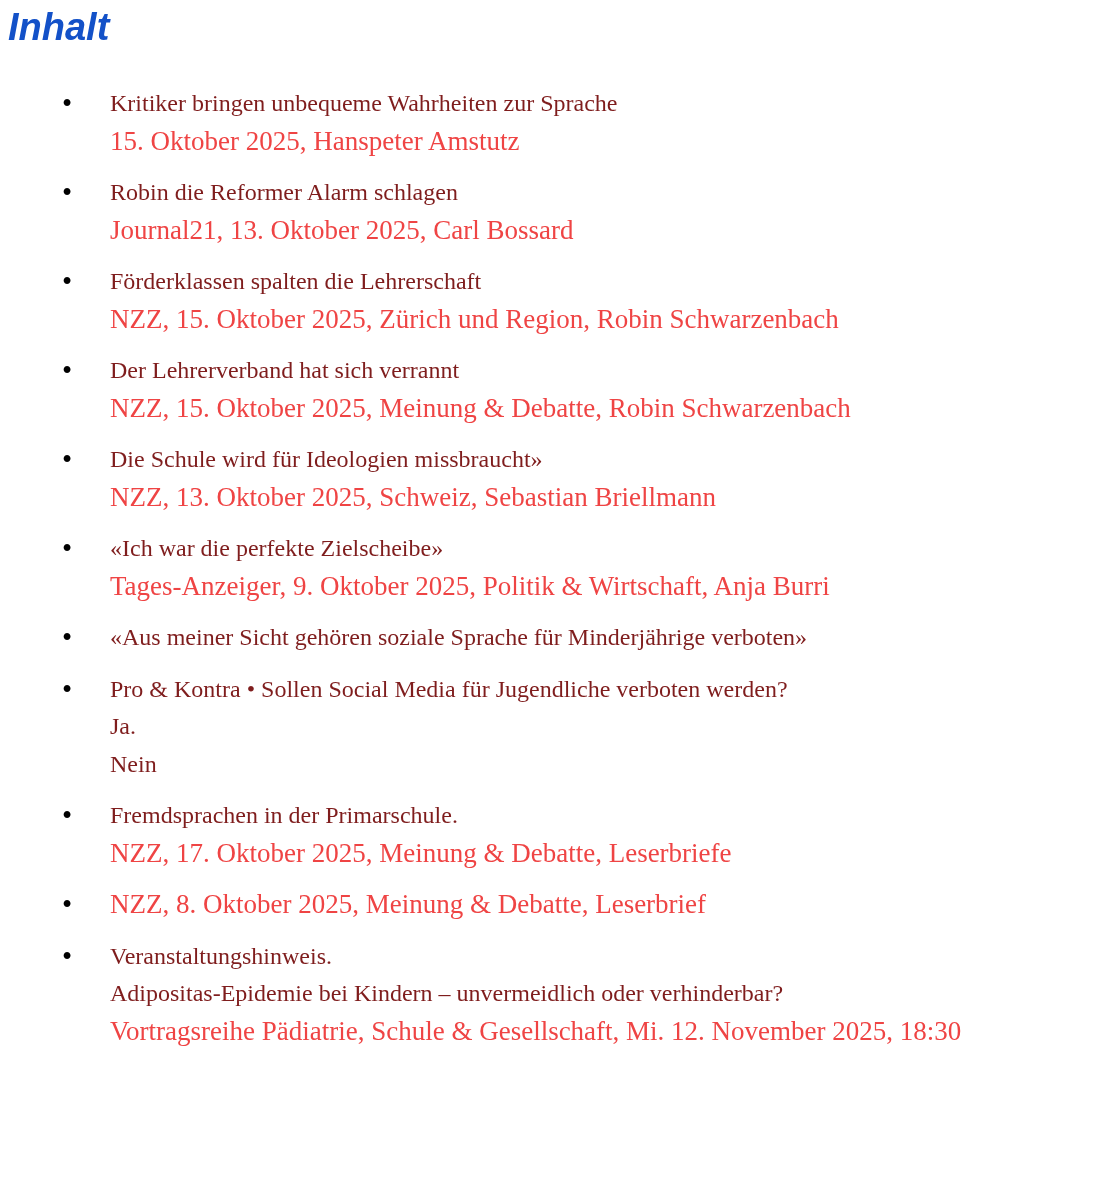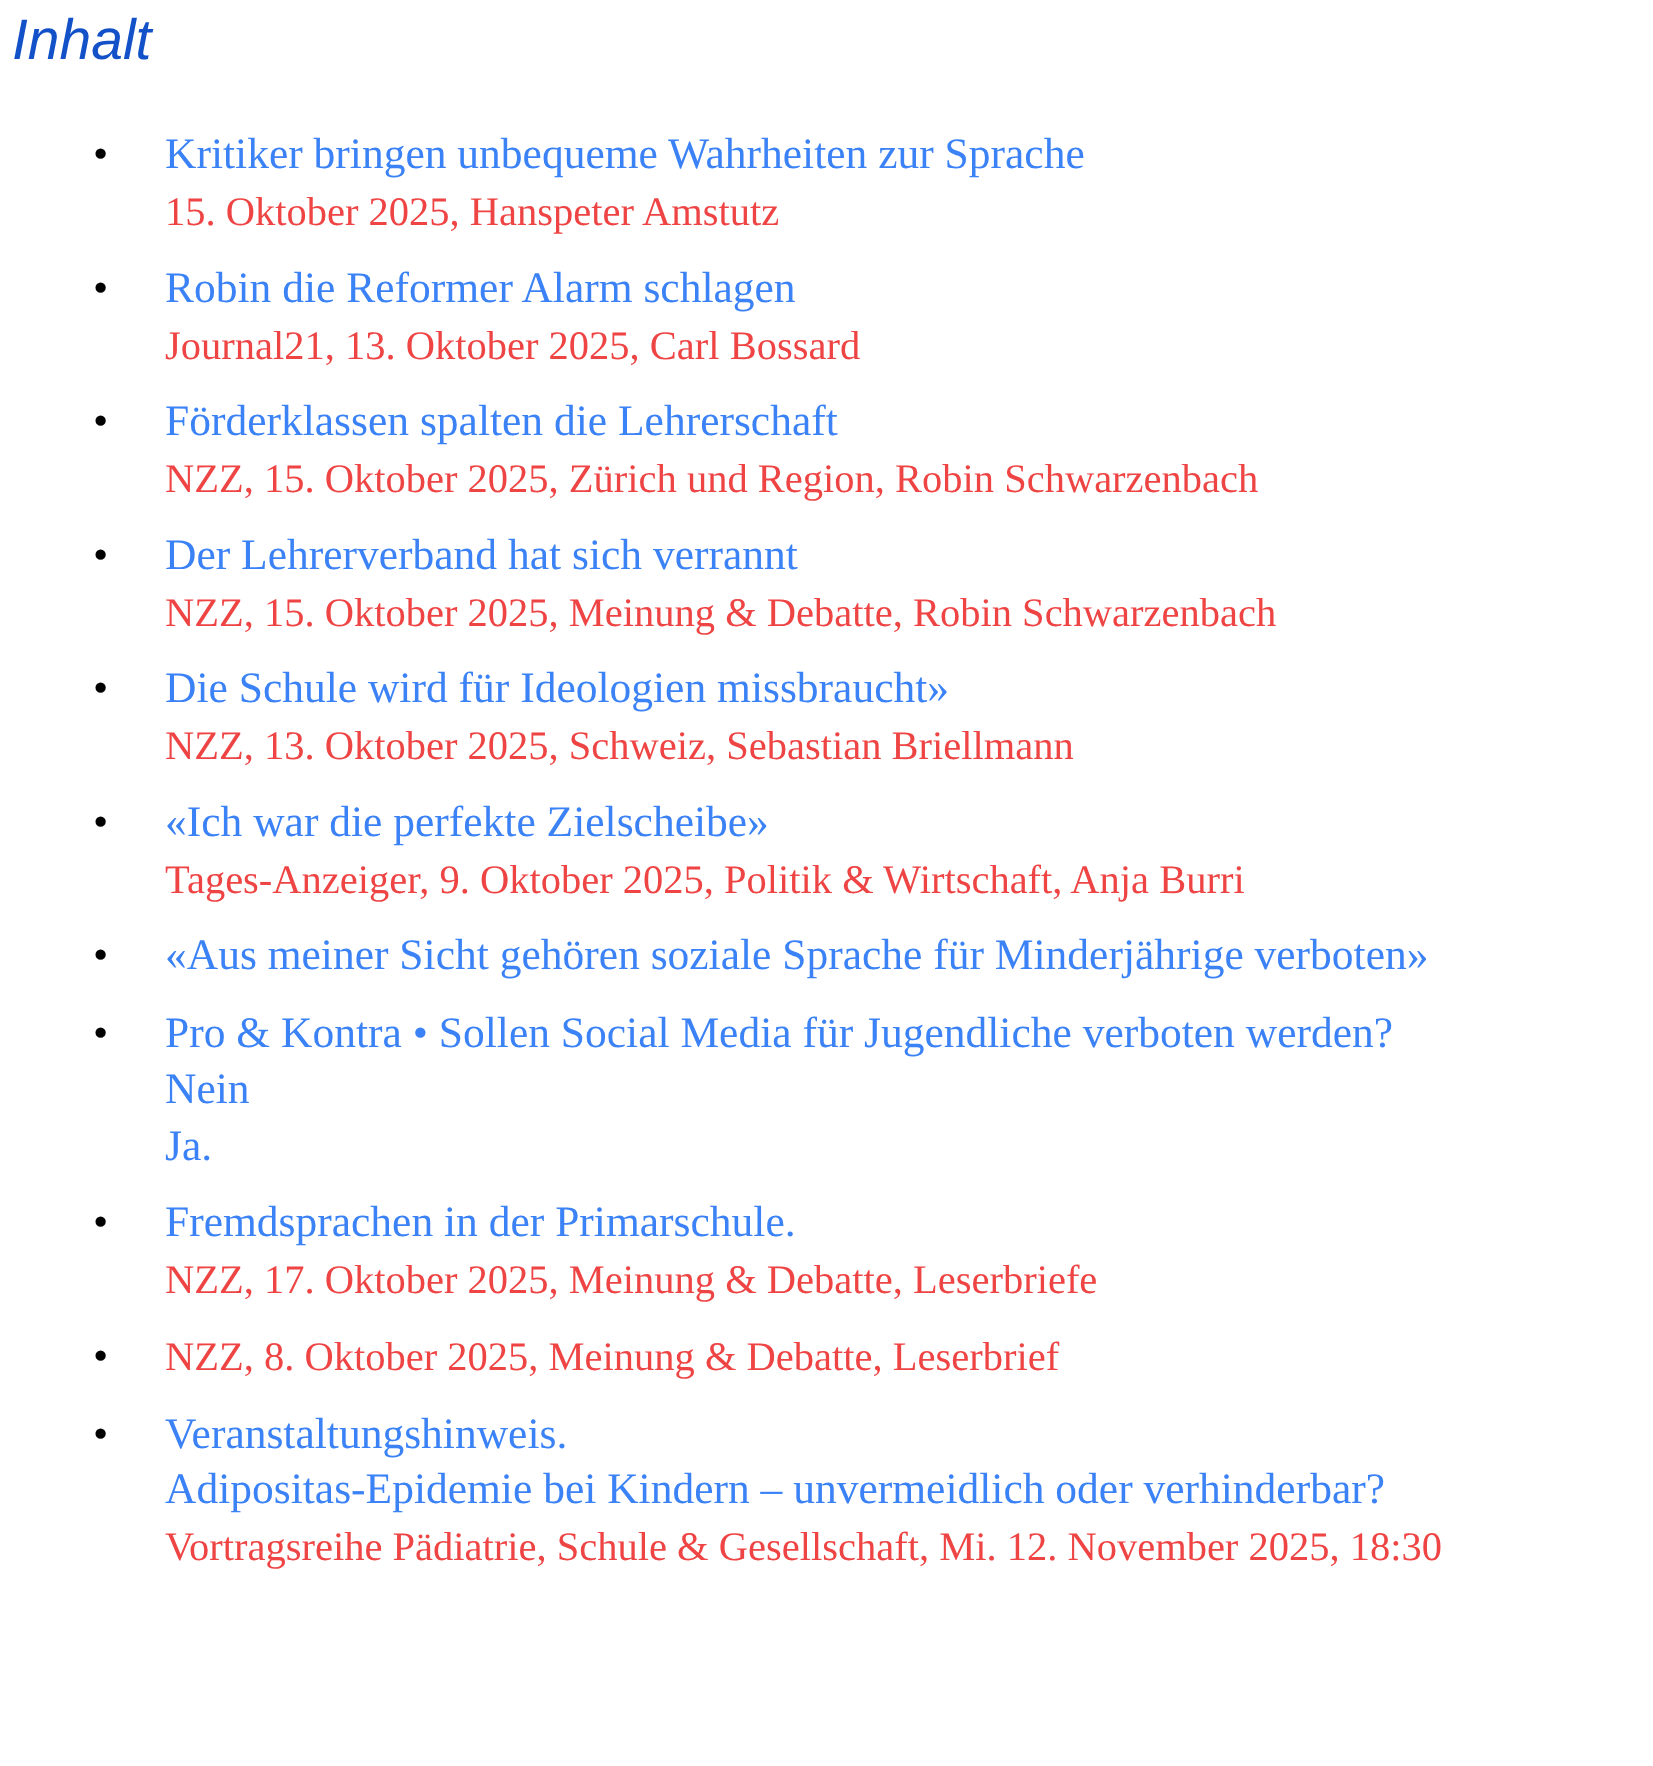--- a/index.html
+++ b/index.html
@@ -11,21 +11,21 @@
     overflow: hidden;
   }
   body {
     font-family: "Liberation Serif", serif;
     color: #000000;
   }
   .page-title {
     margin: 5px 0 0 8px;
     font-family: "Liberation Sans", sans-serif;
     font-style: italic;
-    font-weight: normal;
+    font-weight: bold;
     font-size: 38px;
     line-height: 44px;
     color: #1351C8;
   }
   .toc {
     list-style: none;
     margin: 36px 0 0 0;
     padding: 0;
   }
   .toc-item {
@@ -35,22 +35,22 @@
     line-height: 37.5px;
   }
   .bullet {
     position: absolute;
     left: 62px;
     top: 0;
     font-size: 29px;
     color: #000000;
   }
   .title-line {
-    font-size: 29px;
-    color: #3b82f6;
+    font-size: 24px;
+    color: #7f1d1d;
   }
   .meta-line {
     font-size: 27px;
     color: #ef4444;
   }
 </style>
 </head>
 <body>
 
 <h1 class="page-title">Inhalt</h1>
@@ -108,22 +108,22 @@
     <span class="bullet">•</span>
     <div class="item-body">
         <div class="title-line">«Aus meiner Sicht gehören soziale Sprache für Minderjährige verboten»</div>
       </div>
   </li>
 
   <li class="toc-item">
     <span class="bullet">•</span>
     <div class="item-body">
         <div class="title-line">Pro &amp; Kontra • Sollen Social Media für Jugendliche verboten werden?</div>
+        <div class="title-line">Ja.</div>
         <div class="title-line">Nein</div>
-        <div class="title-line">Ja.</div>
       </div>
   </li>
 
   <li class="toc-item">
     <span class="bullet">•</span>
     <div class="item-body">
         <div class="title-line">Fremdsprachen in der Primarschule.</div>
         <div class="meta-line">NZZ, 17. Oktober 2025, Meinung &amp; Debatte, Leserbriefe</div>
       </div>
   </li>

